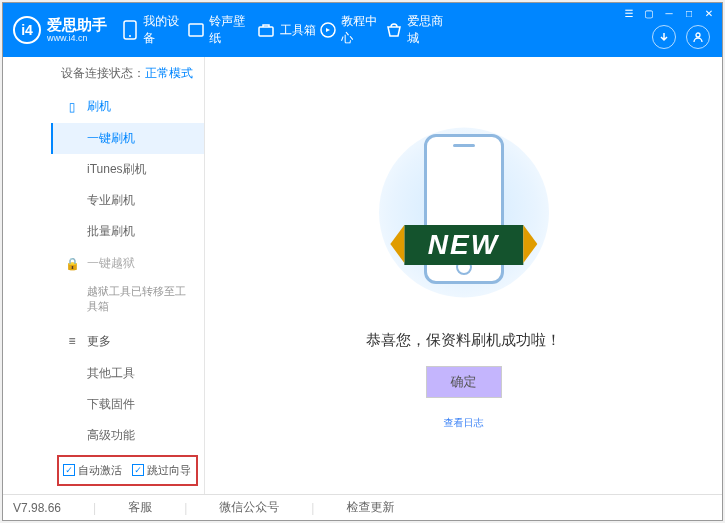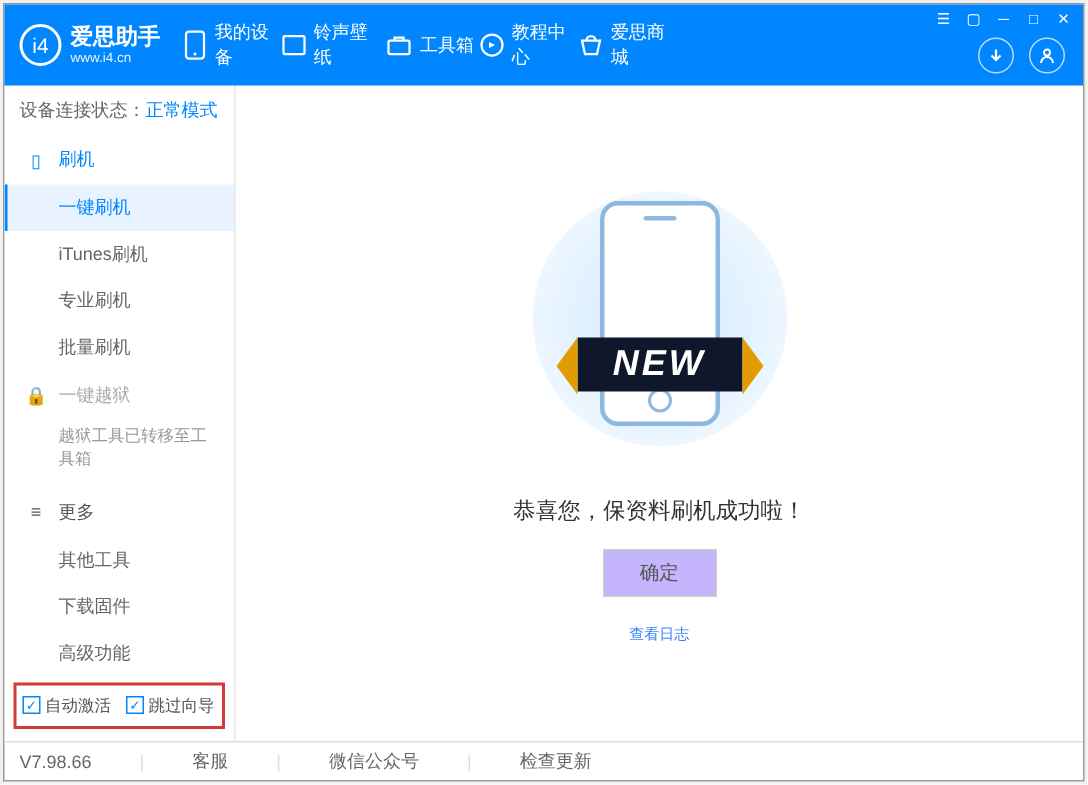--- a/index.html
+++ b/index.html
@@ -1,32 +1,32 @@
 <!DOCTYPE html>
 <html><head>
 <meta charset="utf-8">
 <style>
 * { margin: 0; padding: 0; box-sizing: border-box; font-family: "Microsoft YaHei", Arial, sans-serif; }
 body { background: #f0f0f0; padding: 2px; }
 .window { width: 721px; height: 519px; background: #fff; border: 1px solid #999; display: flex; flex-direction: column; }
 .titlebar { background: #0086ff; height: 54px; display: flex; align-items: center; color: #fff; position: relative; }
 .logo-area { display: flex; align-items: center; padding: 0 14px 0 10px; }
-.logo-circle { width: 28px; height: 28px; border: 2px solid #fff; border-radius: 50%; display: flex; align-items: center; justify-content: center; font-weight: normal; font-size: 14px; }
+.logo-circle { width: 28px; height: 28px; border: 2px solid #fff; border-radius: 50%; display: flex; align-items: center; justify-content: center; font-weight: bold; font-size: 14px; }
 .logo-text { margin-left: 6px; }
 .app-name { font-size: 15px; font-weight: bold; line-height: 1.1; }
 .app-url { font-size: 9px; opacity: 0.9; }
 .nav { display: flex; height: 100%; }
 .nav-item { width: 66px; display: flex; align-items: center; justify-content: center; font-size: 12px; gap: 4px; cursor: pointer; }
 .nav-item.active { background: #2b98ff; }
 .nav-icon { width: 20px; height: 20px; display: flex; align-items: center; justify-content: center; }
 .win-controls { position: absolute; right: 6px; top: 4px; display: flex; gap: 6px; font-size: 10px; align-items: center; }
 .win-btn { width: 14px; height: 12px; display: flex; align-items: center; justify-content: center; cursor: pointer; }
 .right-icons { position: absolute; right: 12px; bottom: 8px; display: flex; gap: 10px; }
 .circle-btn { width: 24px; height: 24px; border: 1.5px solid rgba(255,255,255,0.7); border-radius: 50%; display: flex; align-items: center; justify-content: center; cursor: pointer; }
-.body { flex: 1; display: flex; overflow: hidden; }
+.body { flex: 1; display: flex; overflow: hidden; padding-left: 48px; }
 .sidebar { width: 154px; background: #fff; border-right: 1px solid #e5e5e5; display: flex; flex-direction: column; font-size: 12px; }
 .conn-status { padding: 8px 10px; color: #666; }
 .conn-status .val { color: #0086ff; }
 .side-section { border-left: 2px solid transparent; }
 .side-header { display: flex; align-items: center; gap: 8px; padding: 8px 12px; color: #0086ff; cursor: pointer; }
 .side-header .ic { width: 14px; text-align: center; }
 .side-header.gray { color: #aaa; }
 .side-header.dark { color: #555; }
 .sub-item { padding: 7px 10px 7px 34px; color: #666; cursor: pointer; }
 .sub-item.active { background: #e8f3ff; color: #0086ff; border-left: 2px solid #0086ff; margin-left: -2px; padding-left: 34px; }
@@ -34,21 +34,21 @@
 .checks { border: 2px solid #d13b3b; margin: 4px 6px; padding: 6px 4px; display: flex; gap: 10px; font-size: 11px; color: #555; }
 .chk { display: flex; align-items: center; gap: 3px; }
 .chk-box { width: 12px; height: 12px; border: 1px solid #0086ff; display: flex; align-items: center; justify-content: center; color: #0086ff; font-size: 9px; }
 .device { padding: 6px 10px 4px 10px; }
 .main { flex: 1; display: flex; flex-direction: column; align-items: center; justify-content: center; position: relative; }
 .illus { position: relative; width: 220px; height: 200px; }
 .illus-circle { position: absolute; left: 50%; top: 50%; width: 170px; height: 170px; border-radius: 50%; background: radial-gradient(circle, #cfe9ff 0%, #e8f4ff 60%, #fff 100%); transform: translate(-50%,-55%); }
 .phone { position: absolute; left: 50%; top: 50%; transform: translate(-50%,-58%); width: 80px; height: 150px; background: #fff; border: 3px solid #8fb8e0; border-radius: 12px; }
 .phone::before { content: ""; position: absolute; left: 50%; top: 7px; width: 22px; height: 3px; background: #8fb8e0; border-radius: 2px; transform: translateX(-50%); }
 .phone::after { content: ""; position: absolute; left: 50%; bottom: 6px; width: 12px; height: 12px; border: 2px solid #8fb8e0; border-radius: 50%; transform: translateX(-50%); }
-.banner { position: absolute; left: 50%; top: 52%; transform: translateX(-50%); background: #0f172a; color: #fff; font-weight: 900; font-size: 24px; padding: 4px 24px; font-style: italic; letter-spacing: 2px; }
+.banner { position: absolute; left: 50%; top: 52%; transform: translateX(-50%); background: #14532d; color: #fff; font-weight: 900; font-size: 28px; padding: 4px 24px; font-style: italic; letter-spacing: 2px; }
 .banner::before, .banner::after { content: ""; position: absolute; top: 0; width: 0; height: 0; border-top: 19px solid transparent; border-bottom: 19px solid transparent; }
 .banner::before { left: -14px; border-right: 14px solid #e09c00; }
 .banner::after { right: -14px; border-left: 14px solid #e09c00; }
 .msg { font-size: 15px; color: #333; margin-top: 10px; }
 .ok-btn { margin-top: 16px; padding: 6px 24px; border: 1px solid #ccc; background: #c4b5fd; font-size: 13px; color: #555; cursor: pointer; }
 .log-link { margin-top: 18px; font-size: 10px; color: #3b82f6; cursor: pointer; }
 .statusbar { height: 26px; border-top: 1px solid #e0e0e0; display: flex; align-items: center; font-size: 12px; color: #666; padding: 0 10px; justify-content: space-between; }
 .status-left { display: flex; align-items: center; gap: 5px; }
 .sq { width: 11px; height: 11px; border: 1px solid #999; }
 .status-right { display: flex; align-items: center; gap: 32px; }

